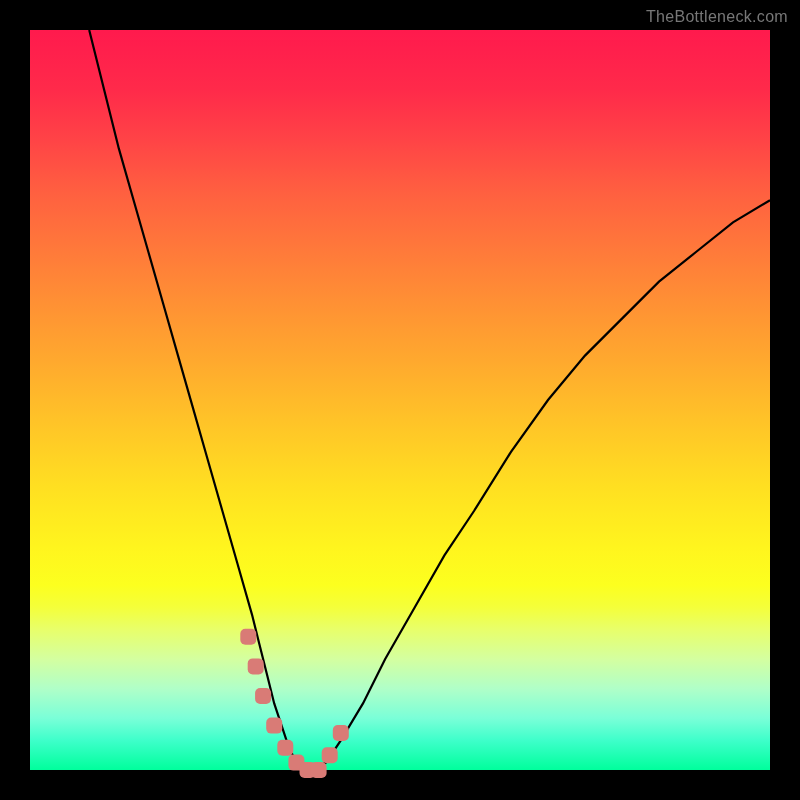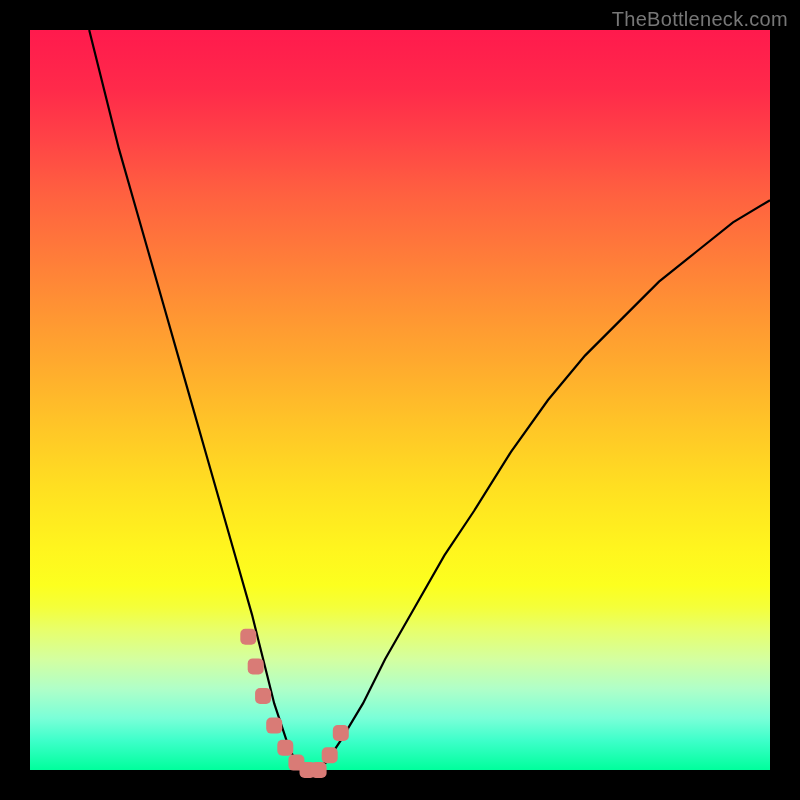--- a/index.html
+++ b/index.html
@@ -36,21 +36,21 @@
       #7affd8 93%,
       #3effca 96%,
       #00ff9c 100%
     );
   }
   .watermark {
     position: absolute;
     top: 8px;
     right: 12px;
     color: #777;
-    font-size: 20px;
+    font-size: 16px;
     font-weight: 500;
     letter-spacing: 0.3px;
   }
   svg.curve {
     position: absolute;
     top: 0;
     left: 0;
     width: 740px;
     height: 740px;
     overflow: visible;

